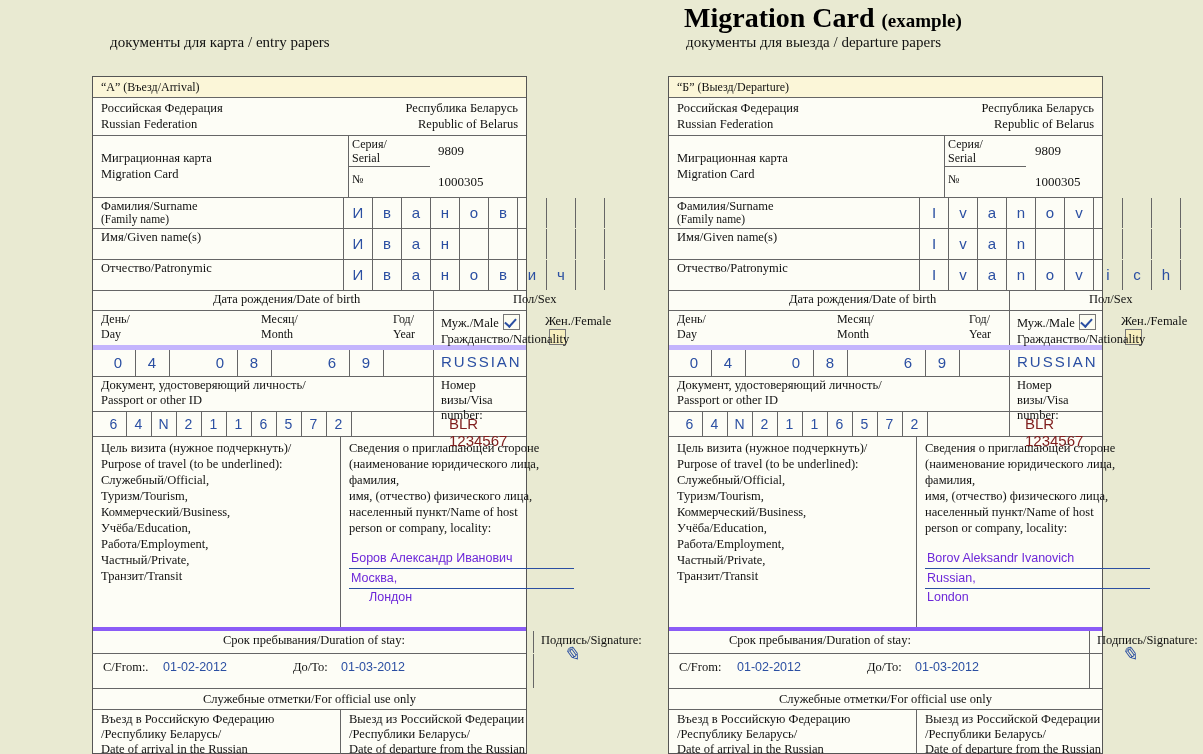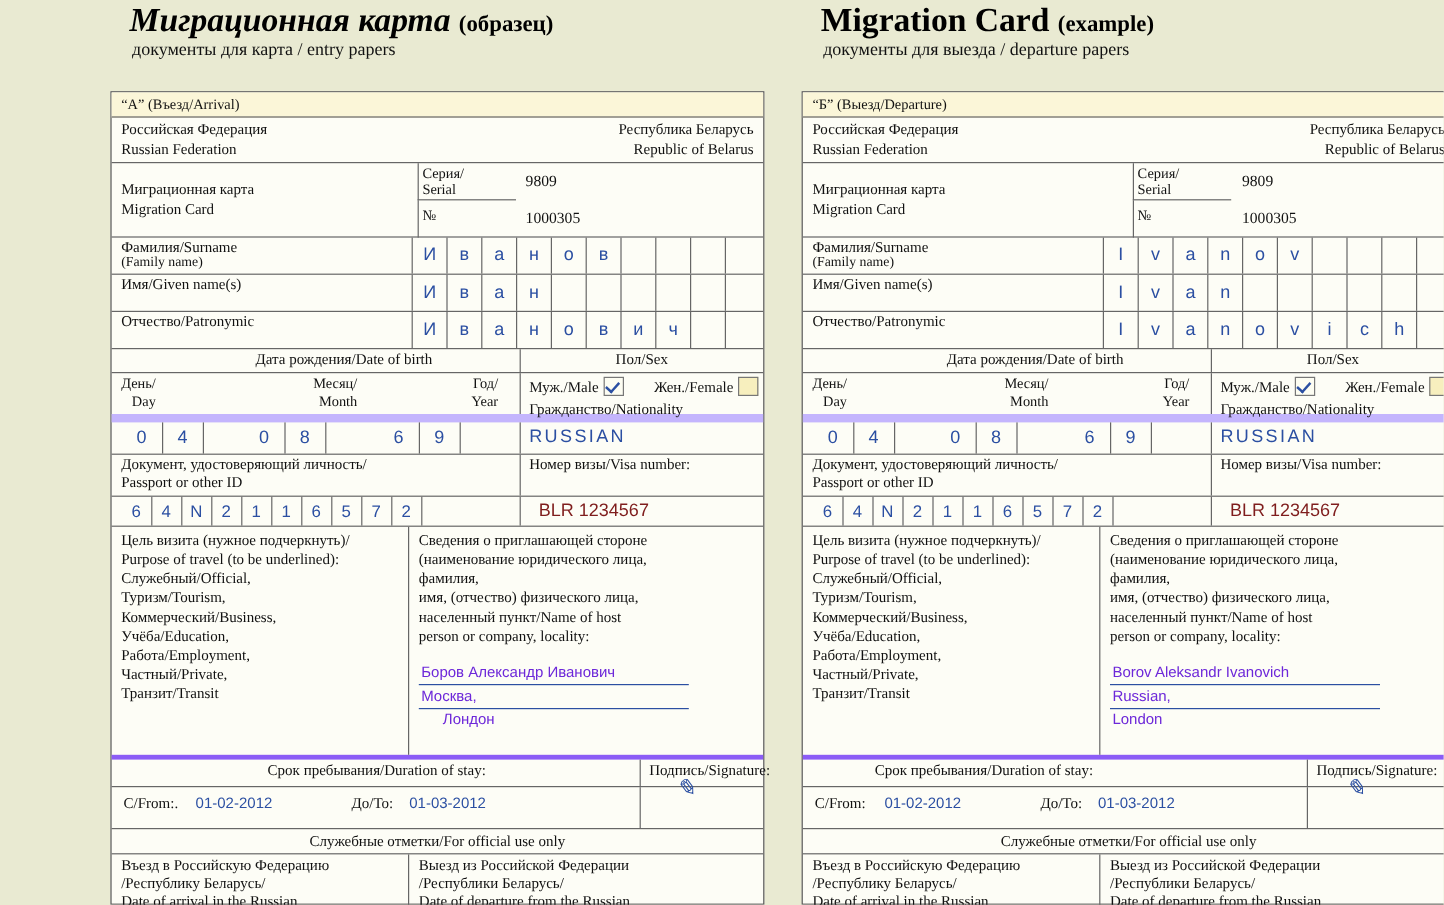--- a/index.html
+++ b/index.html
@@ -27,21 +27,21 @@
     font-family:"Liberation Serif", serif;
     font-style:normal;font-weight:bold;font-size:19px;color:#000;
   }
   .subtitle{
     position:absolute;left:18px;top:34px;
     font-size:15px;color:#111;
     font-family:"Liberation Serif", serif;
   }
 
   .form{
-    position:absolute;left:0;top:76px;width:545px;height:678px;
+    position:absolute;left:0;top:76px;width:435px;height:678px;
     background:#fdfdf6;
     border:1px solid #555;
     box-sizing:border-box;
     font-family:"Liberation Serif", serif;
     color:#111;
   }
   .row{border-bottom:1px solid #666;position:relative;box-sizing:border-box;}
   .arrival{
     height:21px;line-height:21px;font-size:12px;padding-left:8px;
     background:#fbf6d8;
@@ -73,21 +73,21 @@
     width:29px;height:30px;border-left:1px solid #666;box-sizing:border-box;
     text-align:center;line-height:30px;font-size:15px;color:#2b4fa2;
     font-family:"Liberation Sans", sans-serif;
   }
 
   .dobhdr{height:19px;position:relative;border-bottom:1px solid #666;}
   .dobhdr span{position:absolute;font-size:12.5px;top:1px;}
   .dob-t1{left:120px;}
   .dob-t2{left:420px;}
 
-  .dmy{height:34px;position:relative;border-bottom:7px solid #c4b5fd;text-align:right;}
+  .dmy{height:34px;position:relative;border-bottom:5px solid #c4b5fd;}
   .dmy .cl{position:absolute;top:1px;font-size:12px;line-height:15px;}
   .d-day{left:8px;}
   .d-month{left:168px;}
   .d-year{left:300px;}
   .vsep{position:absolute;top:0;width:1px;height:34px;background:#666;}
   .sexbox{position:absolute;top:3px;font-size:12.5px;}
   .chk{
     display:inline-block;width:15px;height:14px;border:1px solid #777;
     background:#fdfdf2;vertical-align:-3px;margin-left:4px;position:relative;
   }
@@ -144,21 +144,20 @@
 
   .hsep{position:absolute;width:1px;background:#666;top:0;}
 </style>
 </head>
 <body>
 
 <div class="page">
 
   <div class="card left">
     <div class="title-row">
-      <div class="title-ru"><span>Миграционная карта</span> <span class="title-example">(образец)</span></div>
       <div class="subtitle">документы для карта / entry papers</div>
     </div>
 
     <div class="form">
 
       <div class="row arrival">“А” (Въезд/Arrival)</div>
 
       <div class="row states">
         <div class="st-left">
           <div>Российская Федерация</div>

